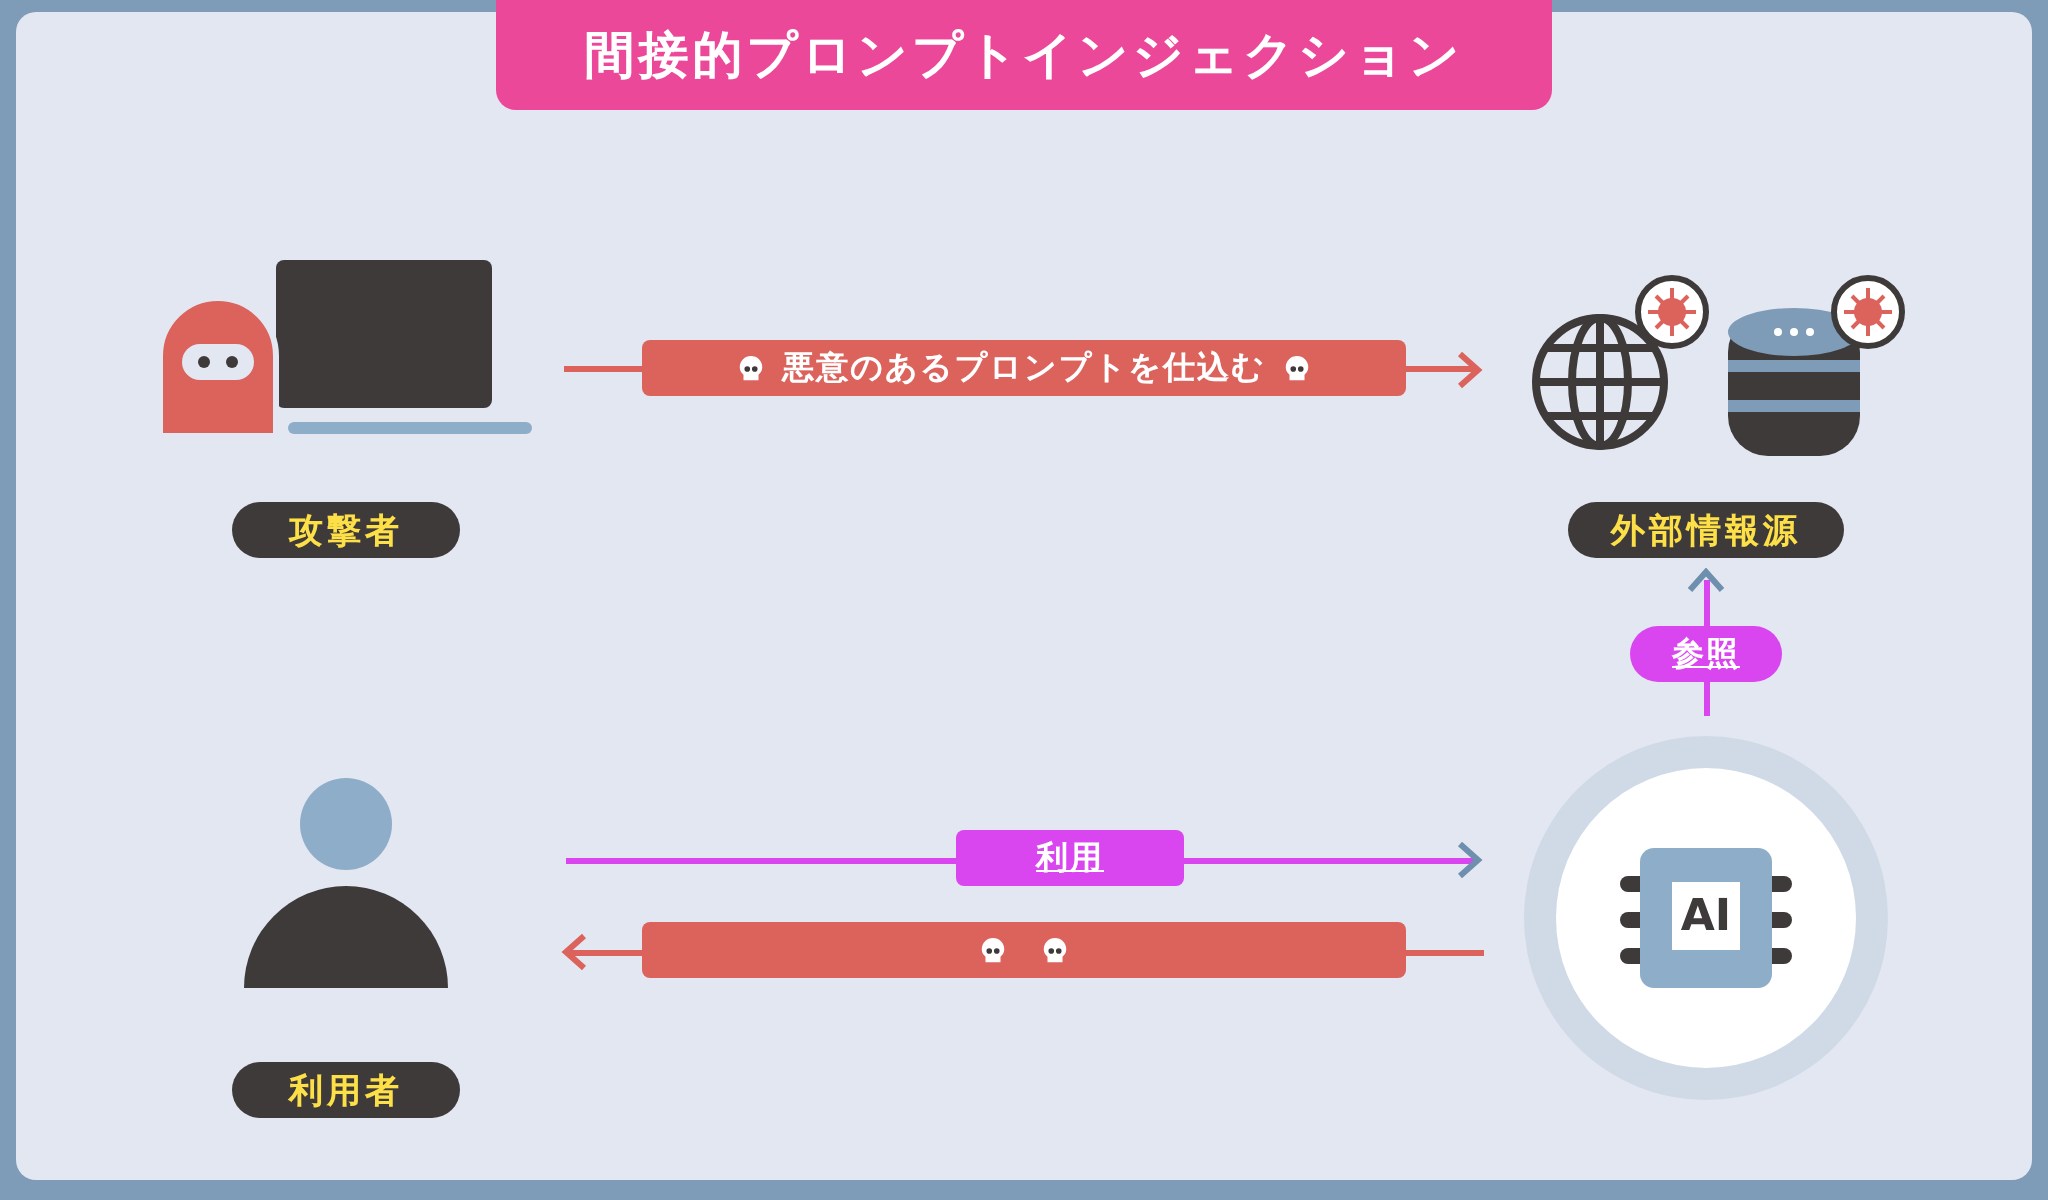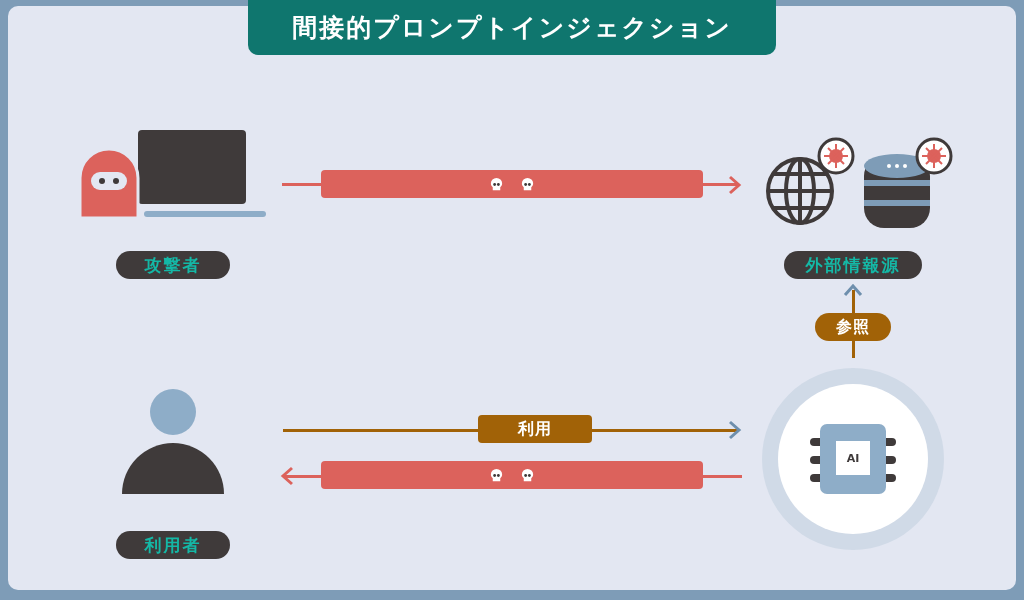--- a/index.html
+++ b/index.html
@@ -1,23 +1,23 @@
 <!DOCTYPE html>
 <html><head>
 <meta charset="utf-8">
 <style>
   html,body{margin:0;padding:0;}
   body{width:1024px;height:600px;background:#7e9cb7;position:relative;overflow:hidden;font-family:"DejaVu Sans",sans-serif;}
   .panel{position:absolute;left:8px;top:6px;width:1008px;height:584px;background:#e3e7f2;border-radius:10px;}
-  .title-tab{position:absolute;left:248px;top:0;width:528px;height:55px;background:#0f766e;border-radius:0 0 10px 10px;display:flex;align-items:center;justify-content:center;color:#fff;font-weight:bold;font-size:25px;letter-spacing:2px;}
+  .title-tab{position:absolute;left:248px;top:0;width:528px;height:55px;background:#ec4899;border-radius:0 0 10px 10px;display:flex;align-items:center;justify-content:center;color:#fff;font-weight:bold;font-size:25px;letter-spacing:2px;}
   .abs{position:absolute;}
-  .pill{position:absolute;height:28px;border-radius:14px;background:#3f3a3a;color:#14b8a6;font-weight:bold;font-size:17px;display:flex;align-items:center;justify-content:center;letter-spacing:2px;}
+  .pill{position:absolute;height:28px;border-radius:14px;background:#3f3a3a;color:#fde047;font-weight:bold;font-size:17px;display:flex;align-items:center;justify-content:center;letter-spacing:2px;}
   .line{position:absolute;height:3px;}
   .red{background:#dc625c;}
-  .blue{background:#a16207;}
+  .blue{background:#d946ef;text-decoration:underline;}
   .label-box{position:absolute;height:28px;border-radius:4px;color:#fff;font-weight:bold;font-size:16px;display:flex;align-items:center;justify-content:center;letter-spacing:1px;}
   .skull{display:inline-block;width:15px;height:15px;margin:0 8px;}
 </style>
 </head>
 <body>
 
 <div class="panel"></div>
 <div class="title-tab">間接的プロンプトインジェクション</div>
 
 <svg class="abs" style="left:78px;top:128px" width="192" height="92">
@@ -33,20 +33,21 @@
 <div class="line red" style="left:282px;top:183px;width:455px"></div>
 <svg class="abs" style="left:728px;top:175px" width="14" height="20">
     <path d="M2 2 L11 10 L2 18" stroke="#dc625c" stroke-width="3" fill="none"></path>
   </svg>
 <div class="label-box red" style="left:321px;top:170px;width:382px">
   <svg class="skull" viewBox="0 0 16 16">
       <path d="M8 1a6 6 0 0 0-6 6c0 2 1 3 2 4v3h8v-3c1-1 2-2 2-4a6 6 0 0 0-6-6z" fill="#fff"></path>
       <circle cx="6" cy="8" r="1.5" fill="#3f3a3a"></circle>
       <circle cx="10" cy="8" r="1.5" fill="#3f3a3a"></circle>
     </svg>
+  <span>悪意のあるプロンプトを仕込む</span>
   <svg class="skull" viewBox="0 0 16 16">
       <path d="M8 1a6 6 0 0 0-6 6c0 2 1 3 2 4v3h8v-3c1-1 2-2 2-4a6 6 0 0 0-6-6z" fill="#fff"></path>
       <circle cx="6" cy="8" r="1.5" fill="#3f3a3a"></circle>
       <circle cx="10" cy="8" r="1.5" fill="#3f3a3a"></circle>
     </svg>
 </div>
 
 <svg class="abs" style="left:764px;top:136px" width="200" height="100">
   <g fill="none" stroke="#3f3a3a" stroke-width="4">
     <circle cx="36" cy="55" r="32"></circle>
@@ -101,21 +102,21 @@
       <rect x="0" y="14" width="14" height="8" rx="4"></rect>
       <rect x="0" y="32" width="14" height="8" rx="4"></rect>
       <rect x="0" y="50" width="14" height="8" rx="4"></rect>
       <rect x="72" y="14" width="14" height="8" rx="4"></rect>
       <rect x="72" y="32" width="14" height="8" rx="4"></rect>
       <rect x="72" y="50" width="14" height="8" rx="4"></rect>
     </g>
   <rect x="10" y="0" width="66" height="70" rx="7" fill="#8eadc8"></rect>
   <rect x="26" y="17" width="34" height="34" fill="#fff"></rect>
 </svg>
-<div class="abs" style="left:836px;top:441px;width:34px;height:34px;display:flex;align-items:center;justify-content:center;font-weight:bold;font-size:11px;color:#3f3a3a">AI</div>
+<div class="abs" style="left:836px;top:441px;width:34px;height:34px;display:flex;align-items:center;justify-content:center;font-weight:bold;font-size:22px;color:#3f3a3a">AI</div>
 
 <svg class="abs" style="left:118px;top:388px" width="110" height="108">
   <circle cx="55" cy="24" r="23" fill="#8eadc8"></circle>
   <path d="M4 106 A51 51 0 0 1 106 106 Z" fill="#3f3a3a"></path>
 </svg>
 <div class="pill" style="left:116px;top:531px;width:114px">利用者</div>
 
 <div class="line blue" style="left:283px;top:429px;width:454px"></div>
 <svg class="abs" style="left:728px;top:420px" width="14" height="20">
     <path d="M2 2 L11 10 L2 18" stroke="#6e8fad" stroke-width="3" fill="none"></path>

